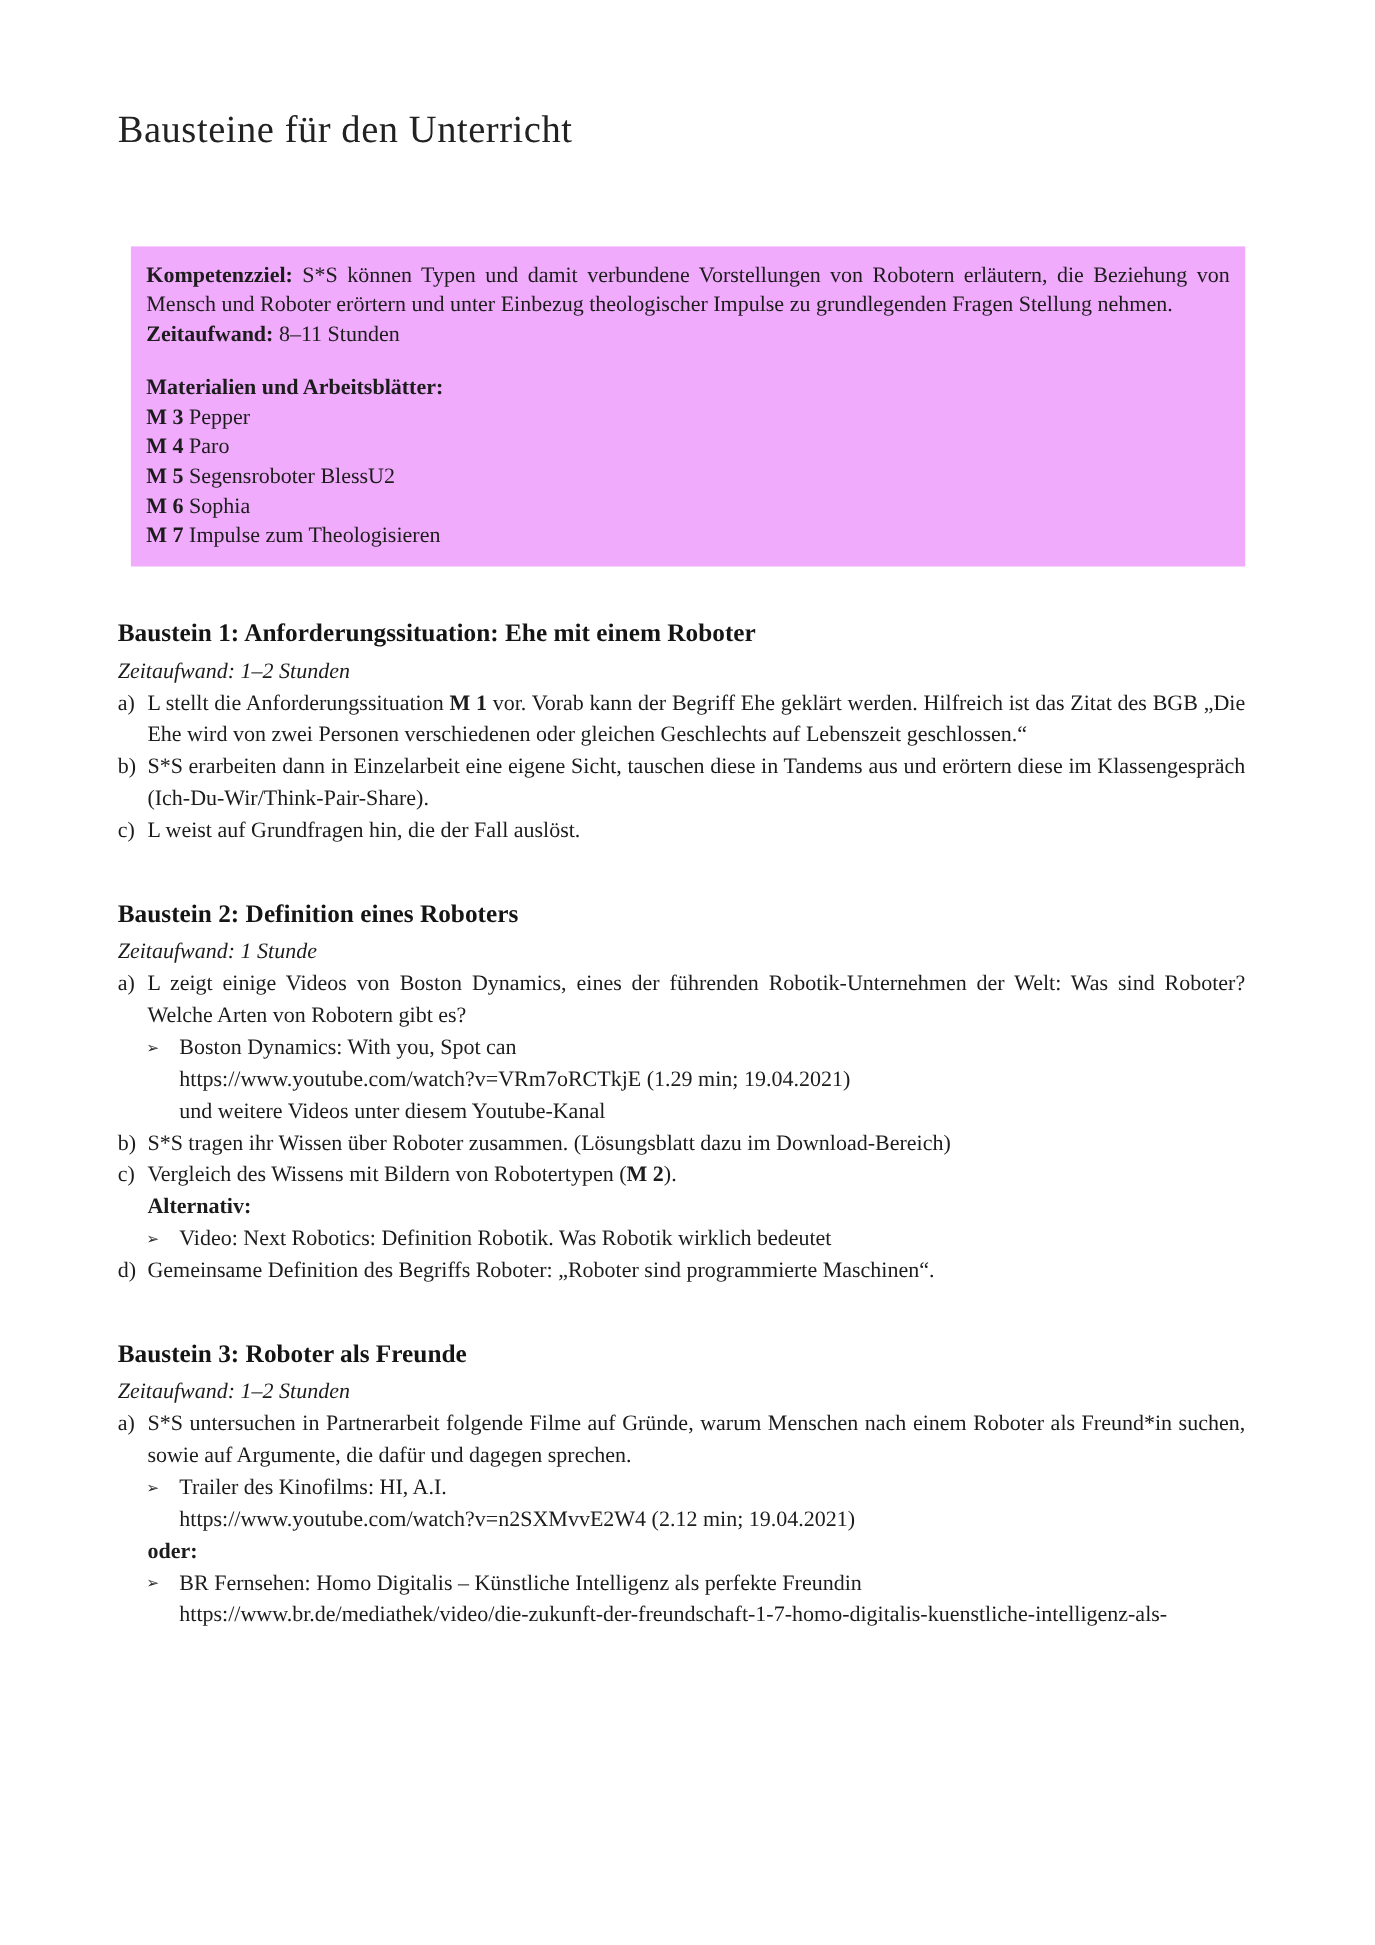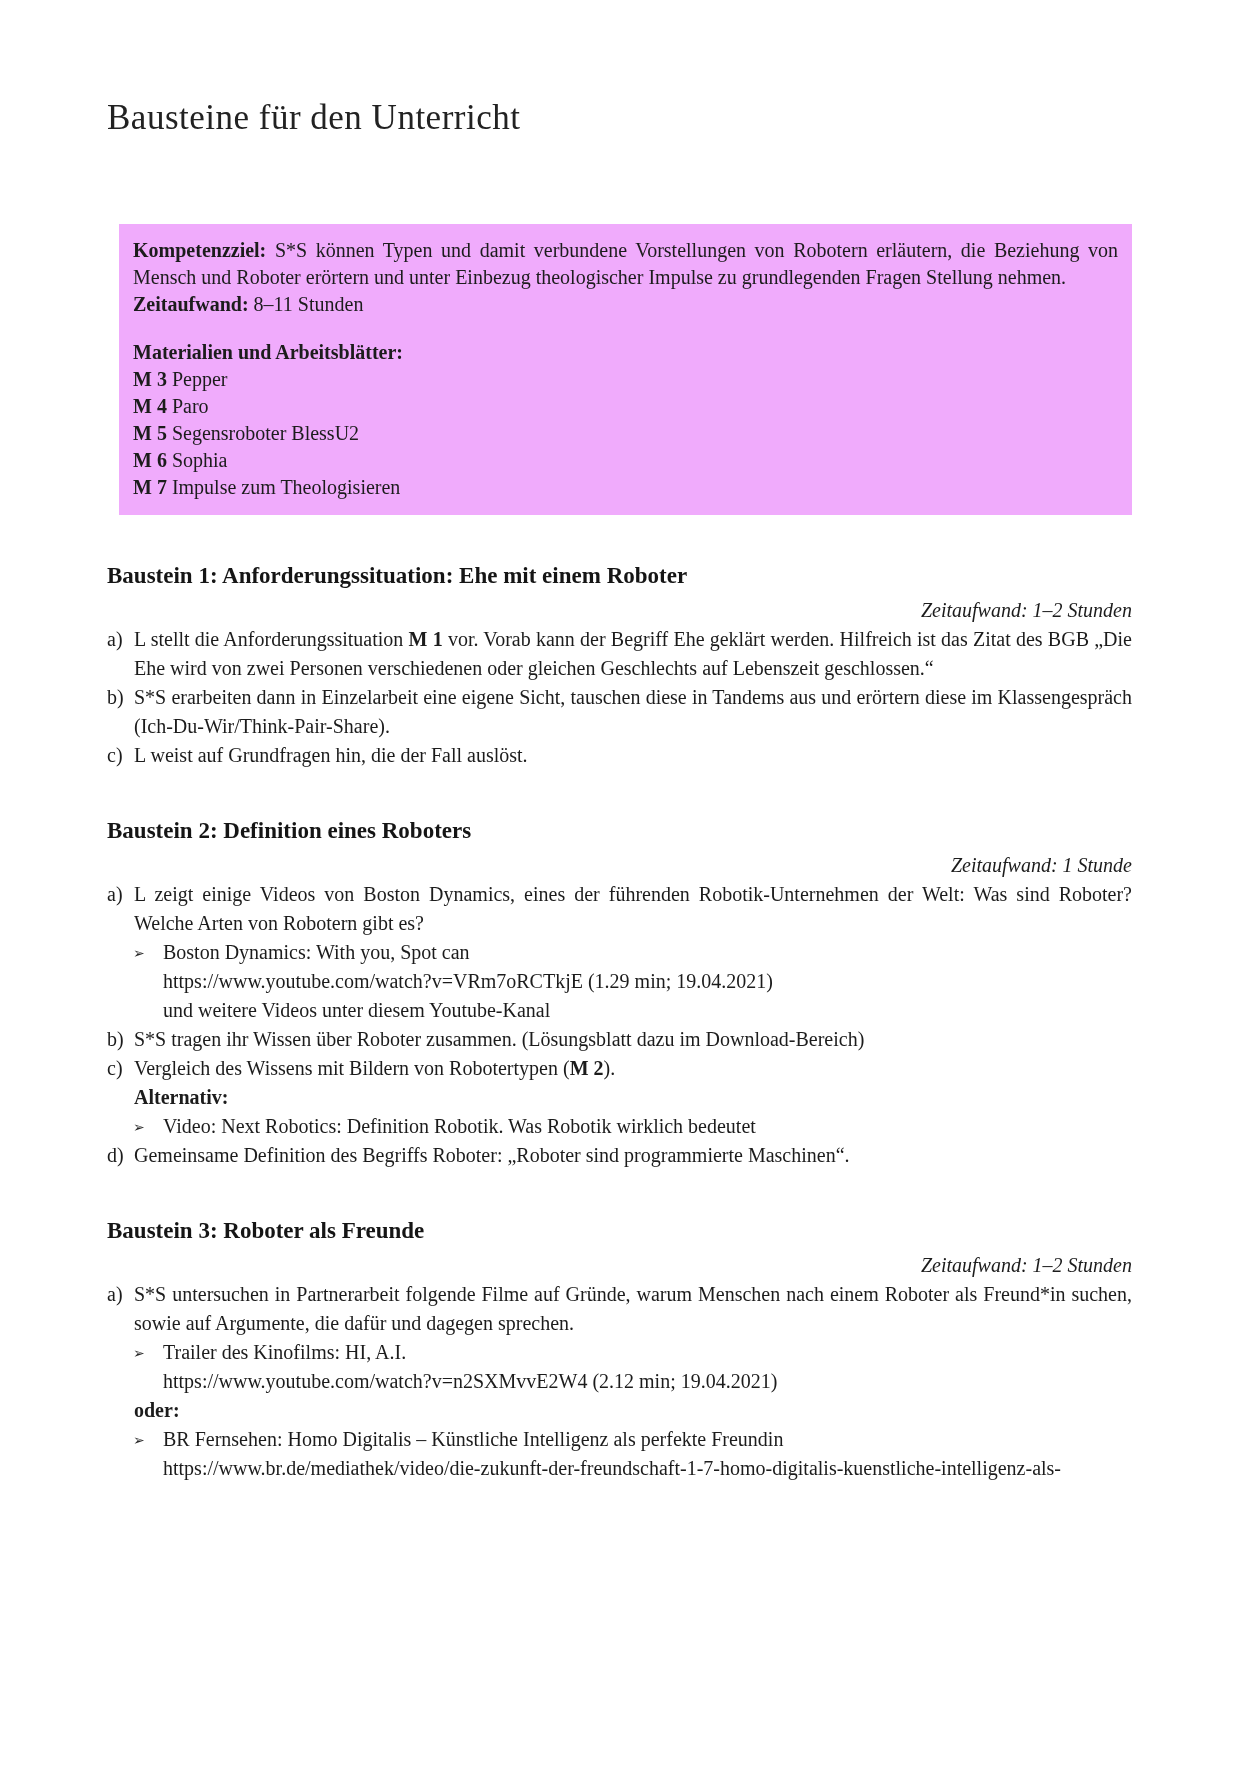--- a/index.html
+++ b/index.html
@@ -21,21 +21,21 @@
     background:#f0abfc;
     padding:13px 14px 14px 14px;
     font-size:20px;line-height:27px;
   }
   .box-line{min-height:27px;}
   .box-gap{height:21px;}
   .just{text-align:justify;}
   .b{font-weight:bold;}
   .section{margin-top:44px;}
   .section-heading{font-size:23px;font-weight:bold;margin:0;line-height:34px;color:#151515;}
-  .time{font-style:italic;font-size:20px;line-height:29px;margin-top:3px;text-align:right;}
+  .time{font-style:italic;font-size:20px;line-height:29px;margin-top:3px;}
   .blocks{font-size:20px;line-height:29px;}
   .item{position:relative;padding-left:27px;}
   .item>.marker{position:absolute;left:0;top:0;}
   .itext{text-align:justify;}
   .bullet{position:relative;padding-left:56px;}
   .bullet>.marker{
     position:absolute;left:26px;top:1px;
     font-family:"DejaVu Sans",sans-serif;font-size:14px;line-height:29px;color:#2a2a2a;
   }
   .bline{white-space:nowrap;}

